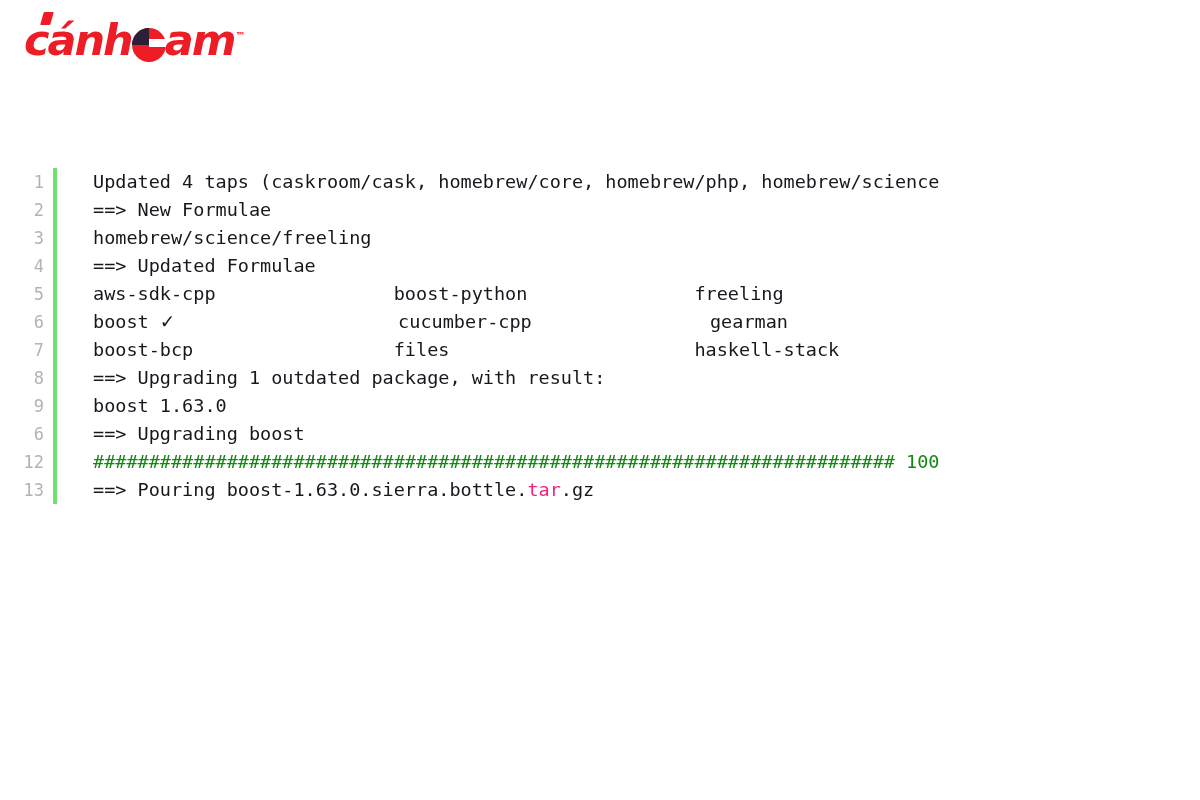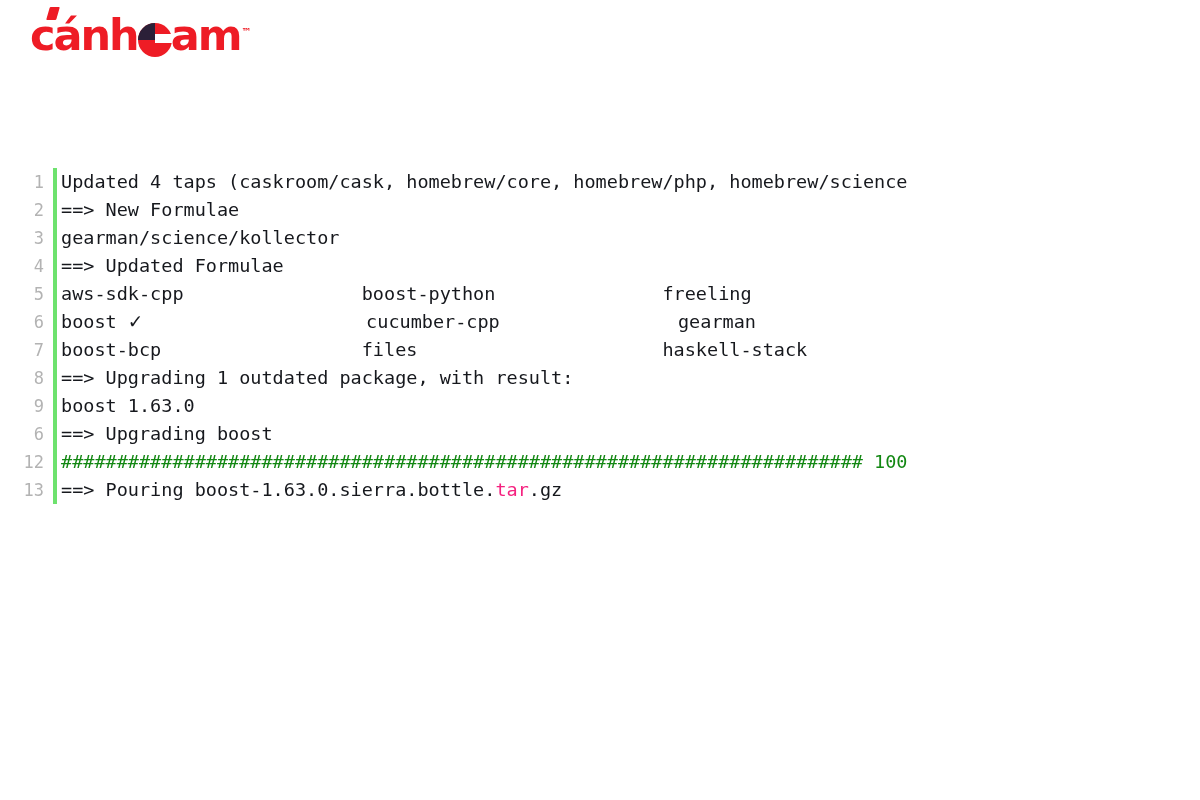--- a/index.html
+++ b/index.html
@@ -12,25 +12,26 @@
     height: 800px;
     background: #ffffff;
     font-family: "Liberation Sans", sans-serif;
     overflow: hidden;
     position: relative;
   }
 
   
   #brand-logo {
     position: absolute;
-    left: 30px;
+    left: 24px;
     top: 14px;
     height: 52px;
     display: flex;
-    align-items: flex-start;
+    align-items: center;
+    font-style: italic;
   }
   .logo-wordmark {
     font-family: "DejaVu Sans", sans-serif;
     font-weight: 700;
     font-size: 43px;
     letter-spacing: -2.0px;
     color: #ee1c25;
     line-height: 1;
     position: relative;
     display: inline-block;
@@ -110,21 +111,21 @@
     color: #b3b3b3;
     user-select: none;
   }
   .rail {
     flex: 0 0 4px;
     background: #6ee26e;
     margin-left: 9px;
   }
   .code-text {
     flex: 1 1 auto;
-    padding-left: 4px;
+    padding-left: 36px;
     font-family: "DejaVu Sans Mono", monospace;
     font-size: 18.5px;
     line-height: 28px;
     color: #16181d;
     white-space: pre;
     overflow: hidden;
     letter-spacing: 0px;
   }
   .tok-green { color: #128712; }
   .tok-pink  { color: #f5217f; }
@@ -145,21 +146,21 @@
       <div class="code-text"><span>Updated 4 taps (caskroom/cask, homebrew/core, homebrew/php, homebrew/science</span></div>
     </div>
     <div class="code-row">
       <div class="gutter">2</div>
       <div class="rail"></div>
       <div class="code-text"><span>==&gt; New Formulae</span></div>
     </div>
     <div class="code-row">
       <div class="gutter">3</div>
       <div class="rail"></div>
-      <div class="code-text"><span>gearman/science/kollector</span></div>
+      <div class="code-text"><span>homebrew/science/freeling</span></div>
     </div>
     <div class="code-row">
       <div class="gutter">4</div>
       <div class="rail"></div>
       <div class="code-text"><span>==&gt; Updated Formulae</span></div>
     </div>
     <div class="code-row">
       <div class="gutter">5</div>
       <div class="rail"></div>
       <div class="code-text"><span>aws-sdk-cpp                boost-python               freeling</span></div>

